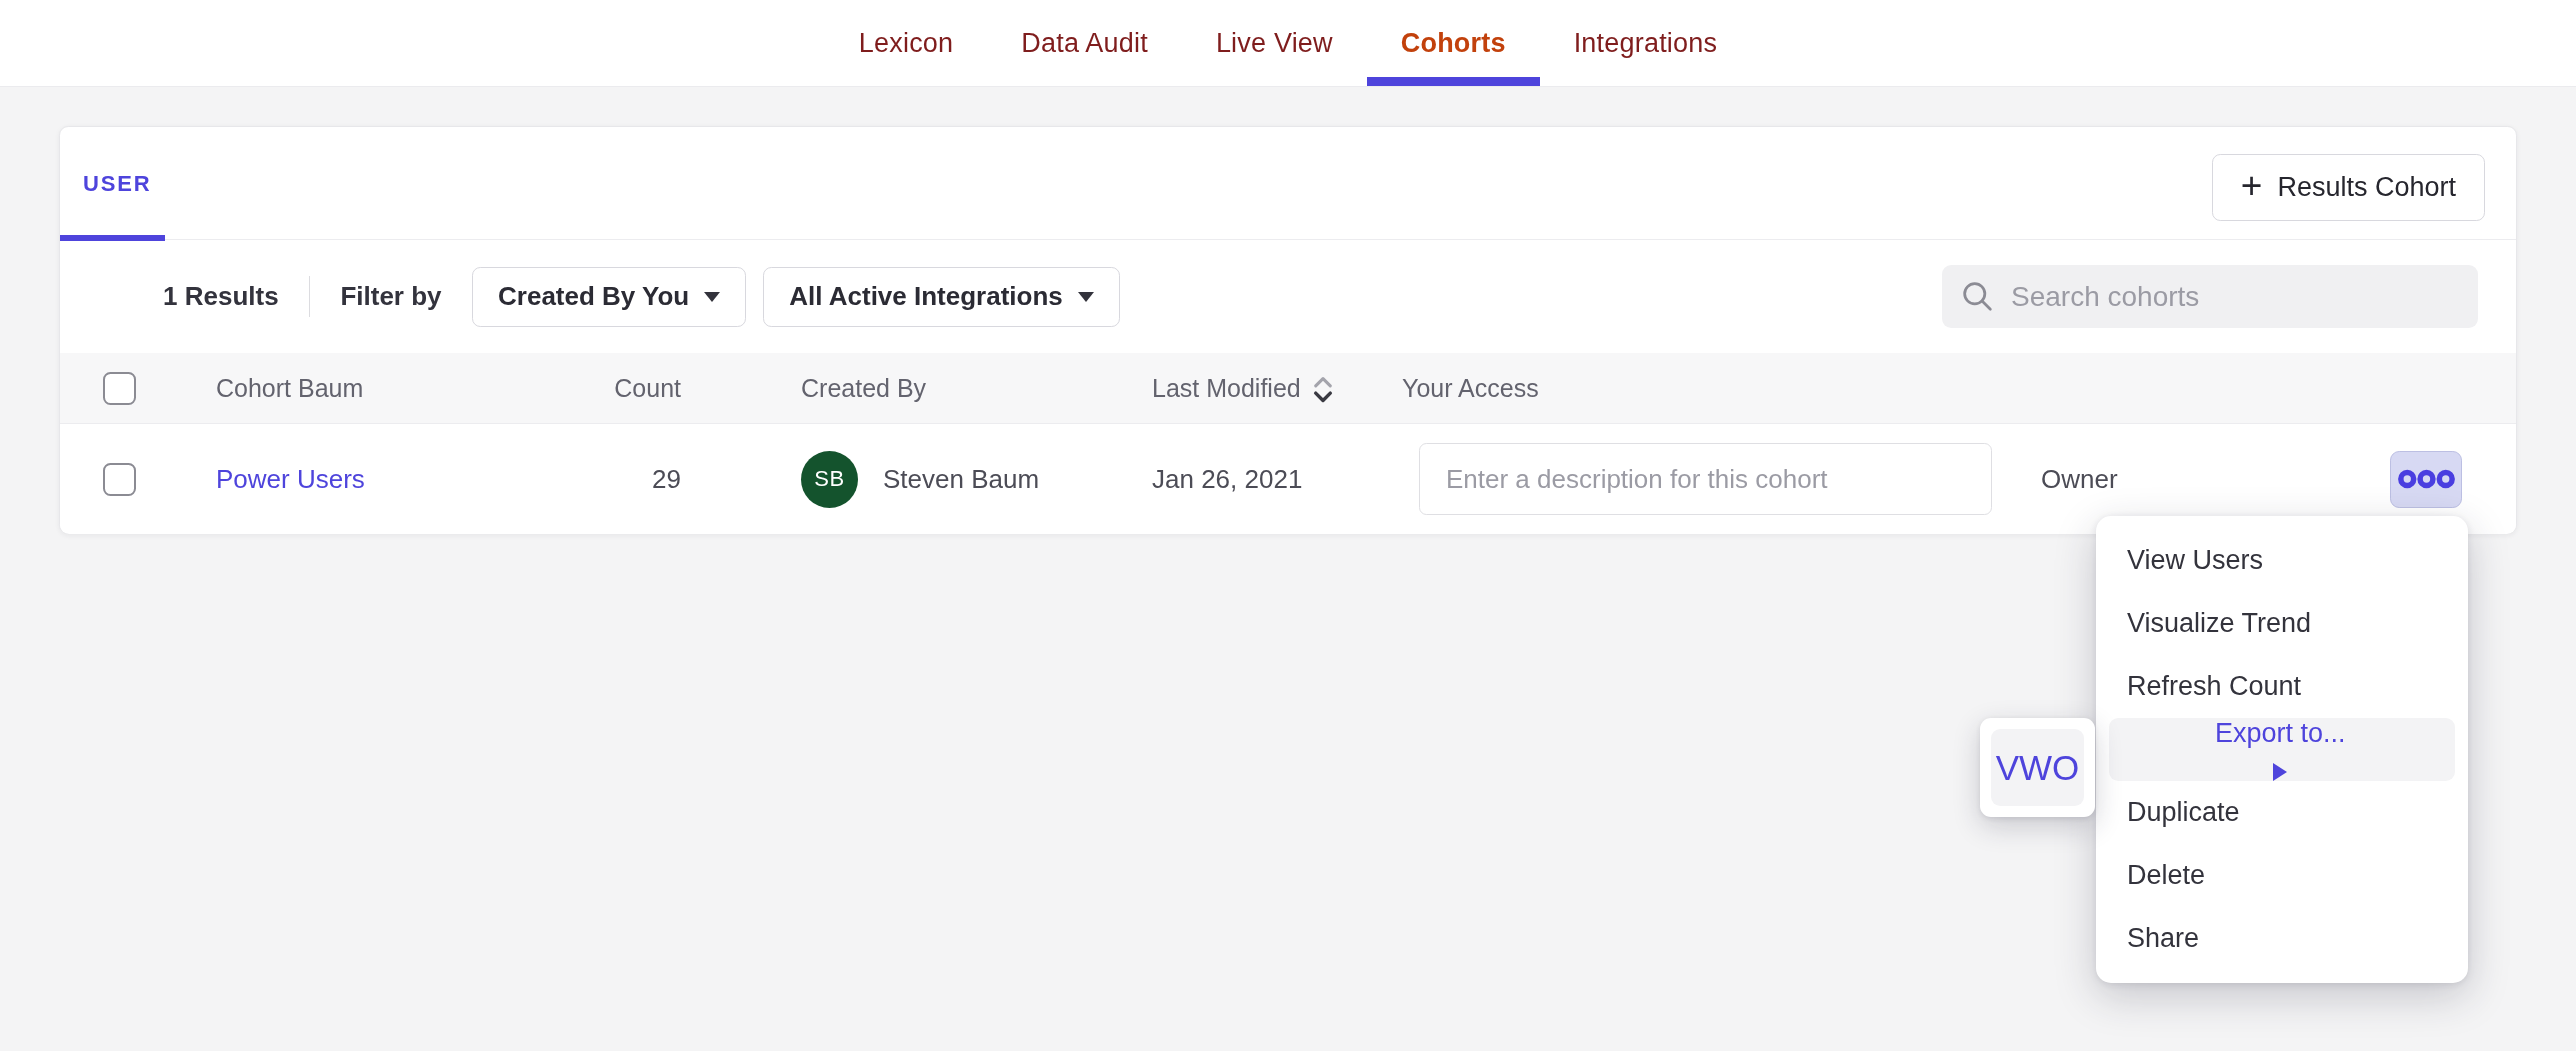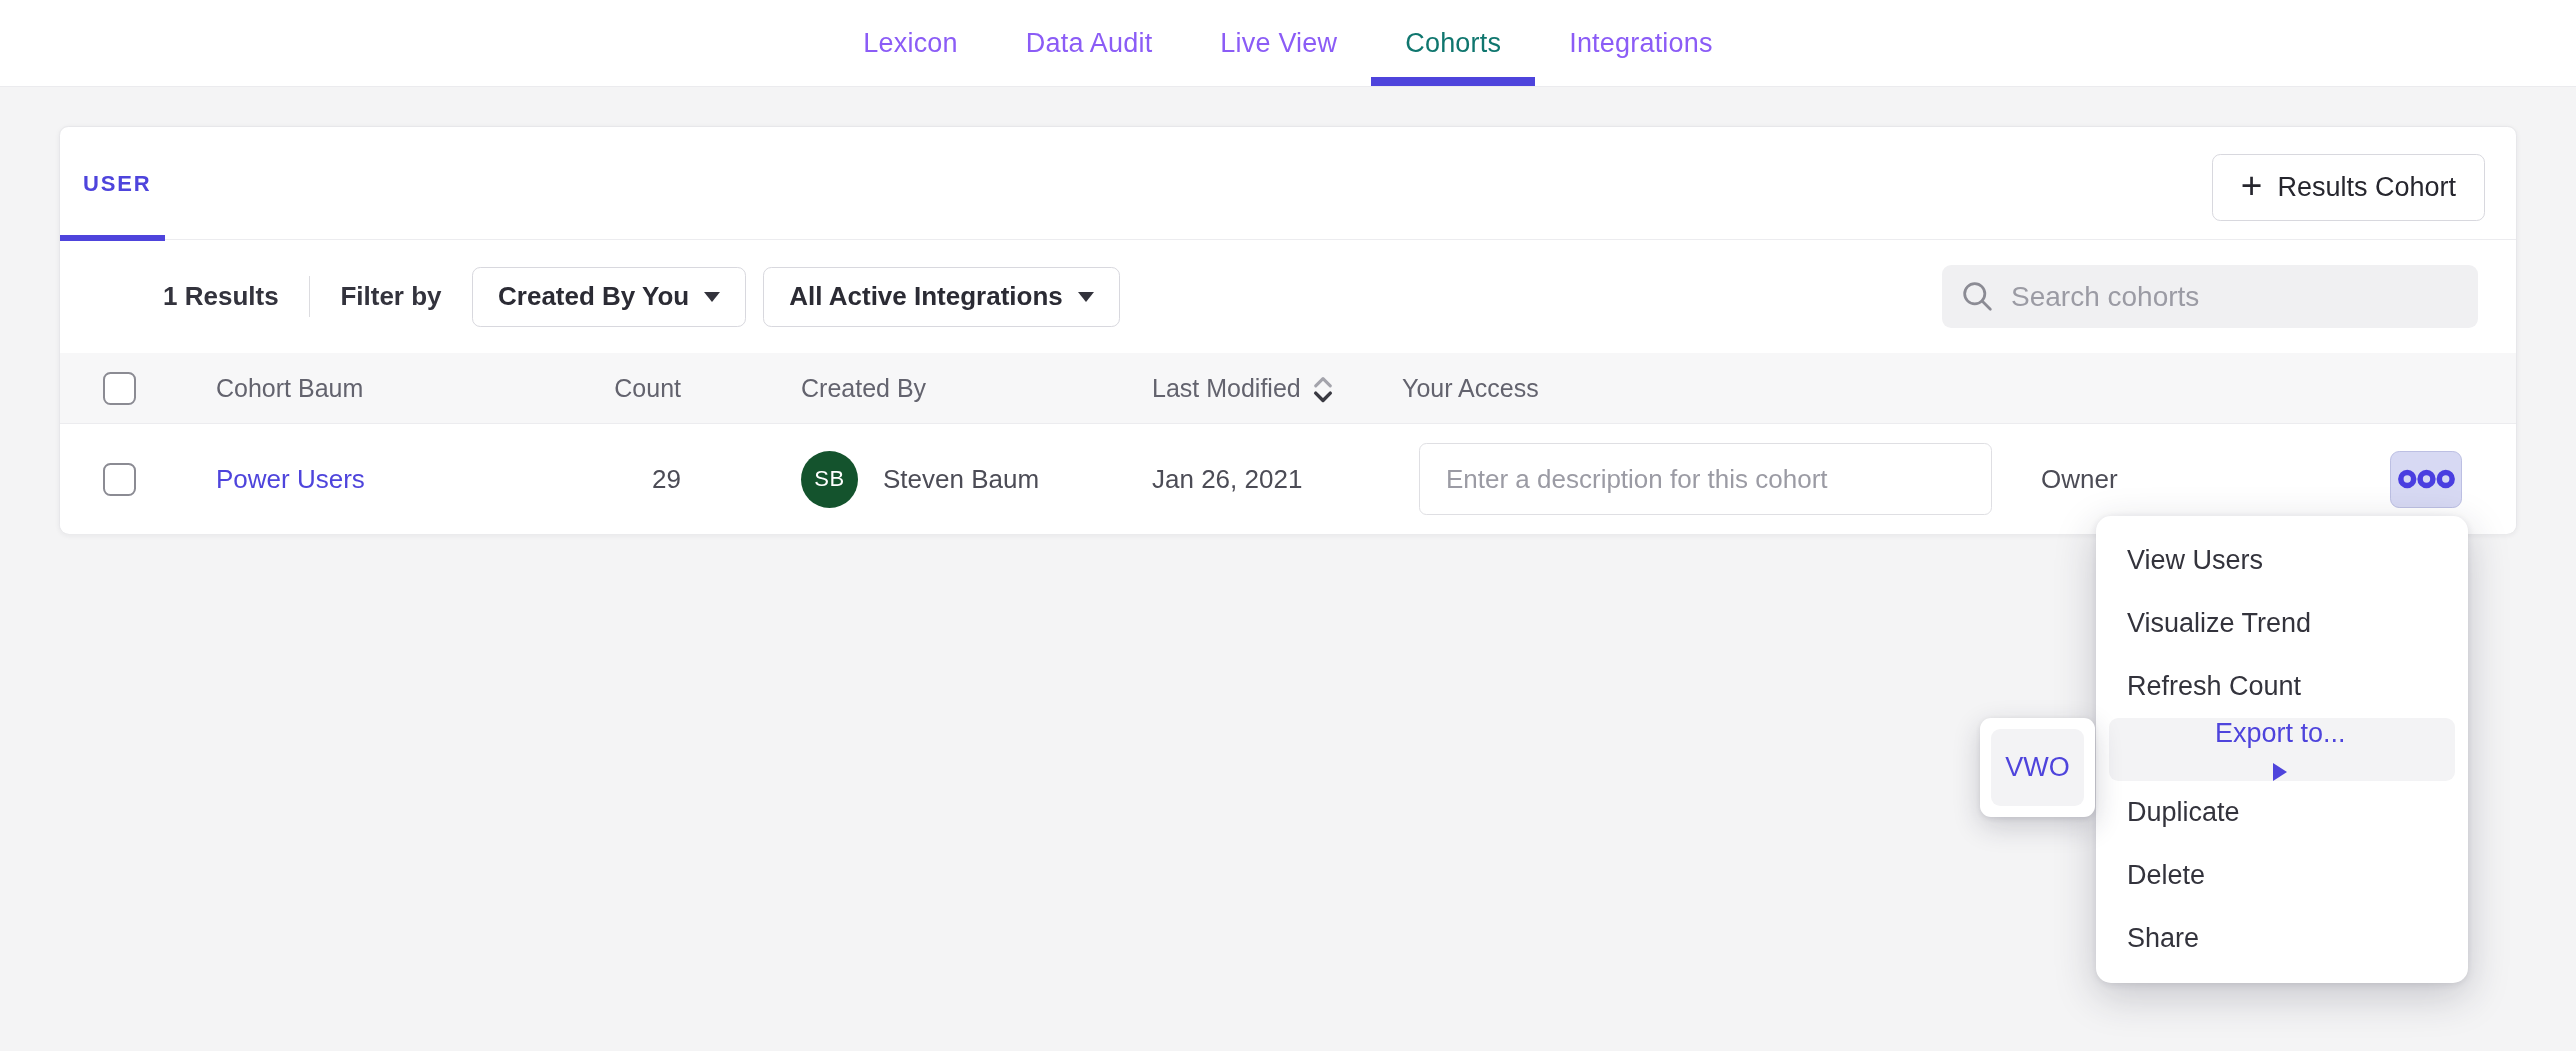--- a/index.html
+++ b/index.html
@@ -12,24 +12,24 @@
   }
 
   
   .topnav {
     height:87px; background:#ffffff;
     display:flex; justify-content:center; align-items:stretch;
     border-bottom:0.9px solid #ebebee;
   }
   .topnav .tab {
     position:relative; display:flex; align-items:center;
-    padding:0 34px; font-size:27px; color:#8b5cf6; cursor:pointer;
+    padding:0 34px; font-size:27px; color:#7f1d1d; cursor:pointer;
     letter-spacing:0.2px;
   }
-  .topnav .tab.active { color:#0f766e; font-weight:400; }
+  .topnav .tab.active { color:#c2410c; font-weight:700; }
   .topnav .tab.active::after {
     content:""; position:absolute; left:0; right:0; bottom:0;
     height:9.2px; background:#4e44dc;
   }
 
   
   .card {
     position:absolute; left:59px; top:126px; width:2458px; height:408px;
     background:#fff; border:0.9px solid #e7e7ea; border-radius:9.2px;
     box-shadow:0 1.8px 5.5px rgba(30,30,50,0.06);
@@ -163,21 +163,21 @@
   
   .sub-menu {
     position:absolute; left:1980px; top:718px; width:115px; height:99px;
     background:#fff; border-radius:11px; padding:11px;
     box-shadow:0 9.2px 28px rgba(35,35,60,0.20), 0 1.8px 5.5px rgba(35,35,60,0.10);
     z-index:6;
   }
   .sub-item {
     width:100%; height:100%; background:#f3f3f5; border-radius:9.2px;
     display:flex; align-items:center; justify-content:center;
-    font-size:27px; color:#4e44dc; cursor:pointer;
+    font-size:35px; color:#4e44dc; cursor:pointer;
   }
 </style>
 </head>
 <body>
 
 <div class="topnav">
   <div class="tab">Lexicon</div>
   <div class="tab">Data Audit</div>
   <div class="tab">Live View</div>
   <div class="tab active">Cohorts</div>

